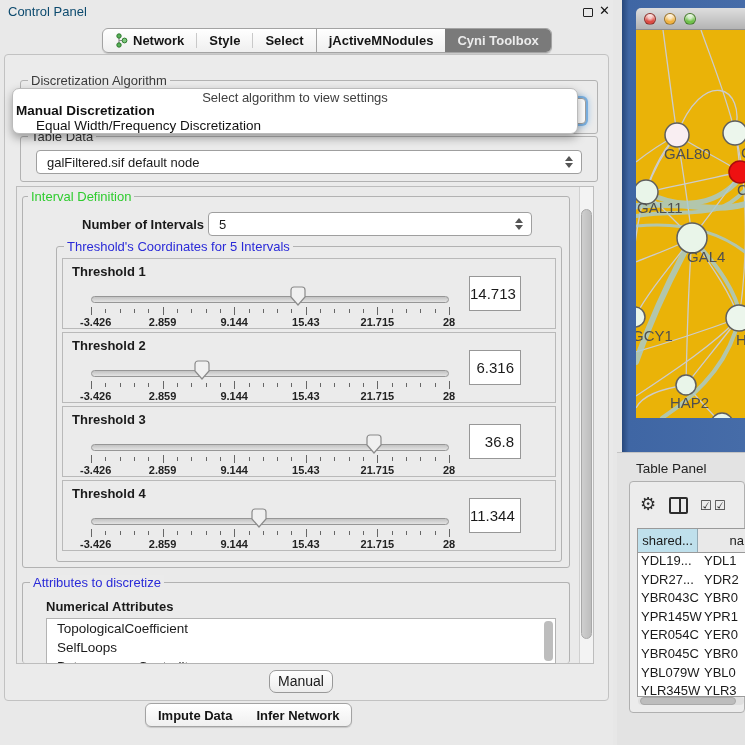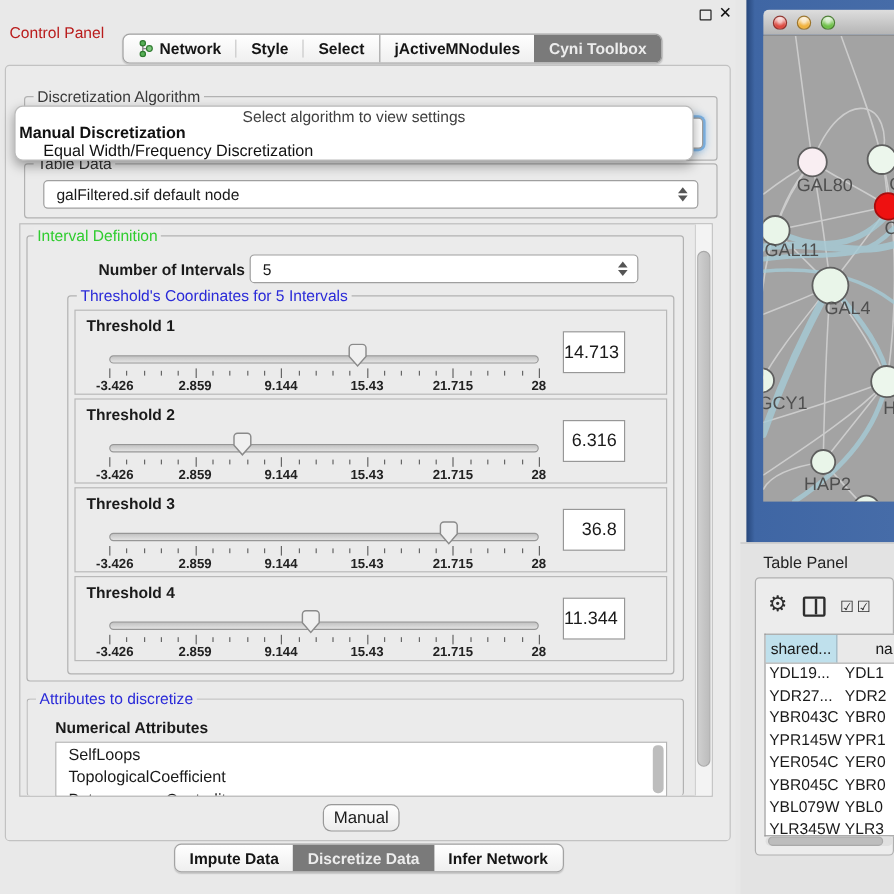--- a/index.html
+++ b/index.html
@@ -2,21 +2,21 @@
 <html><head>
 <meta charset="utf-8">
 <style>
   html,body{margin:0;padding:0;background:#e9e9e9;}
   *{box-sizing:border-box;}
   #screen{position:relative;width:745px;height:745px;overflow:hidden;
     font-family:"Liberation Sans","DejaVu Sans",sans-serif;color:#1a1a1a;background:#e9e9e9;}
   .abs{position:absolute;}
 
   
-  #cp-title{left:8px;top:20px;font-size:13px;color:#b91c1c;}
+  #cp-title{left:8px;top:4px;font-size:13px;color:#0c4a6e;}
   #cp-float{left:583px;top:8px;width:10px;height:9px;border:1.5px solid #222;border-radius:1px;}
   #cp-close{left:599px;top:3px;font-size:13px;font-weight:900;color:#111;}
 
   .tabbar{display:flex;align-items:stretch;height:25px;border:1px solid #a3a3a3;border-radius:6px;
     overflow:hidden;background:linear-gradient(#ffffff,#efefef);box-shadow:0 1px 1px rgba(0,0,0,.15);}
   .tab{display:flex;align-items:center;gap:5px;padding:0 12px;font-size:13px;font-weight:bold;color:#151515;}
   .tab.sel{background:#7a7a7a;color:#ececec;}
   .tabsep{width:1px;background:#c9c9c9;margin:4px 0;}
 
   #cp-panel{left:4px;top:54px;width:605px;height:647px;border:1px solid #c2c2c2;border-radius:4px;background:#ebebeb;}
@@ -64,21 +64,21 @@
   #apply-btn{left:269px;top:670px;width:64px;height:23px;border:1px solid #999;border-radius:7px;
     background:linear-gradient(#fefefe,#ececec);font-size:14px;text-align:center;line-height:21px;}
 
   
   #right-bg{left:613px;top:0;width:132px;height:745px;background:#e7e7e7;}
   #blue-frame{left:622px;top:0;width:123px;height:452px;background:linear-gradient(90deg,#27477b 0,#3f66a4 7px,#466ca8 100%);}
   #mac-title{left:636px;top:8px;width:109px;height:22px;border-radius:5px 0 0 0;
     background:linear-gradient(#dedede,#b4b4b4);border-bottom:1px solid #8e8e8e;}
   .light{position:absolute;top:5px;width:12px;height:12px;border-radius:50%;border:1px solid rgba(0,0,0,.35);
     box-shadow:inset 0 2px 2px rgba(255,255,255,.6);}
-  #net-canvas{left:636px;top:30px;width:109px;height:388px;background:#a3a3a3;overflow:hidden;}
+  #net-canvas{left:636px;top:30px;width:109px;height:388px;background:#eab308;overflow:hidden;}
 
   #tp-section{left:617px;top:452px;width:128px;height:293px;background:#e3e3e3;border-top:1px solid #c4c4c4;}
   #tp-title{left:636px;top:461px;font-size:13.5px;color:#222;}
   #tp-box{left:629px;top:481px;width:116px;height:232px;background:#ececec;border:1px solid #b0b0b0;border-radius:4px;}
   #tp-gear{left:640px;top:493px;font-size:18px;color:#2d2d2d;}
   #tp-colicon{left:669px;top:497px;width:19px;height:17px;border:2px solid #2d2d2d;border-radius:2px;}
   #tp-colicon i{position:absolute;left:50%;top:0;width:2px;height:100%;background:#2d2d2d;}
   .tp-check{font-size:13px;color:#2d2d2d;top:498px;}
 
   #tp-table{left:637px;top:528px;width:108px;height:169px;background:#fff;border:1px solid #9a9a9a;border-right:none;overflow:hidden;}
@@ -353,39 +353,36 @@
             <span style="left: 100%;">28</span>
           </div>
         <div class="valbox">11.344</div>
       </div>
     </div>
 
     <div class="abs group" style="left:22px;top:582px;width:548px;height:81px;border-bottom:none;background:#ebebeb;"></div>
     <div class="abs gtitle blue" style="left:30px;top:575px;">Attributes to discretize</div>
     <div class="abs bold" style="left:46px;top:599px;font-size:13px;">Numerical Attributes</div>
     <div class="abs" id="attr-list">
+      <div class="li">TopologicalCoefficient</div>
       <div class="li">SelfLoops</div>
-      <div class="li">TopologicalCoefficient</div>
       <div class="li">BetweennessCentrality</div>
       <div id="attr-scroll"></div>
     </div>
 
     <div class="abs" id="main-vscroll">
       <div class="thumb"></div>
     </div>
 
     <div class="abs" id="apply-btn">Manual</div>
 
     <div class="abs" style="left:145px;top:703px;">
       <div class="tabbar" style="height:24px;">
         <div class="tab">
             <span>Impute Data</span>
-          </div>
-        <div class="tab sel">
-            <span>Discretize Data</span>
           </div>
         <div class="tab">
             <span>Infer Network</span>
           </div>
       </div>
     </div>
   </div>
 
   <div class="abs" id="right-bg"></div>
   <div class="abs" id="blue-frame"></div>

